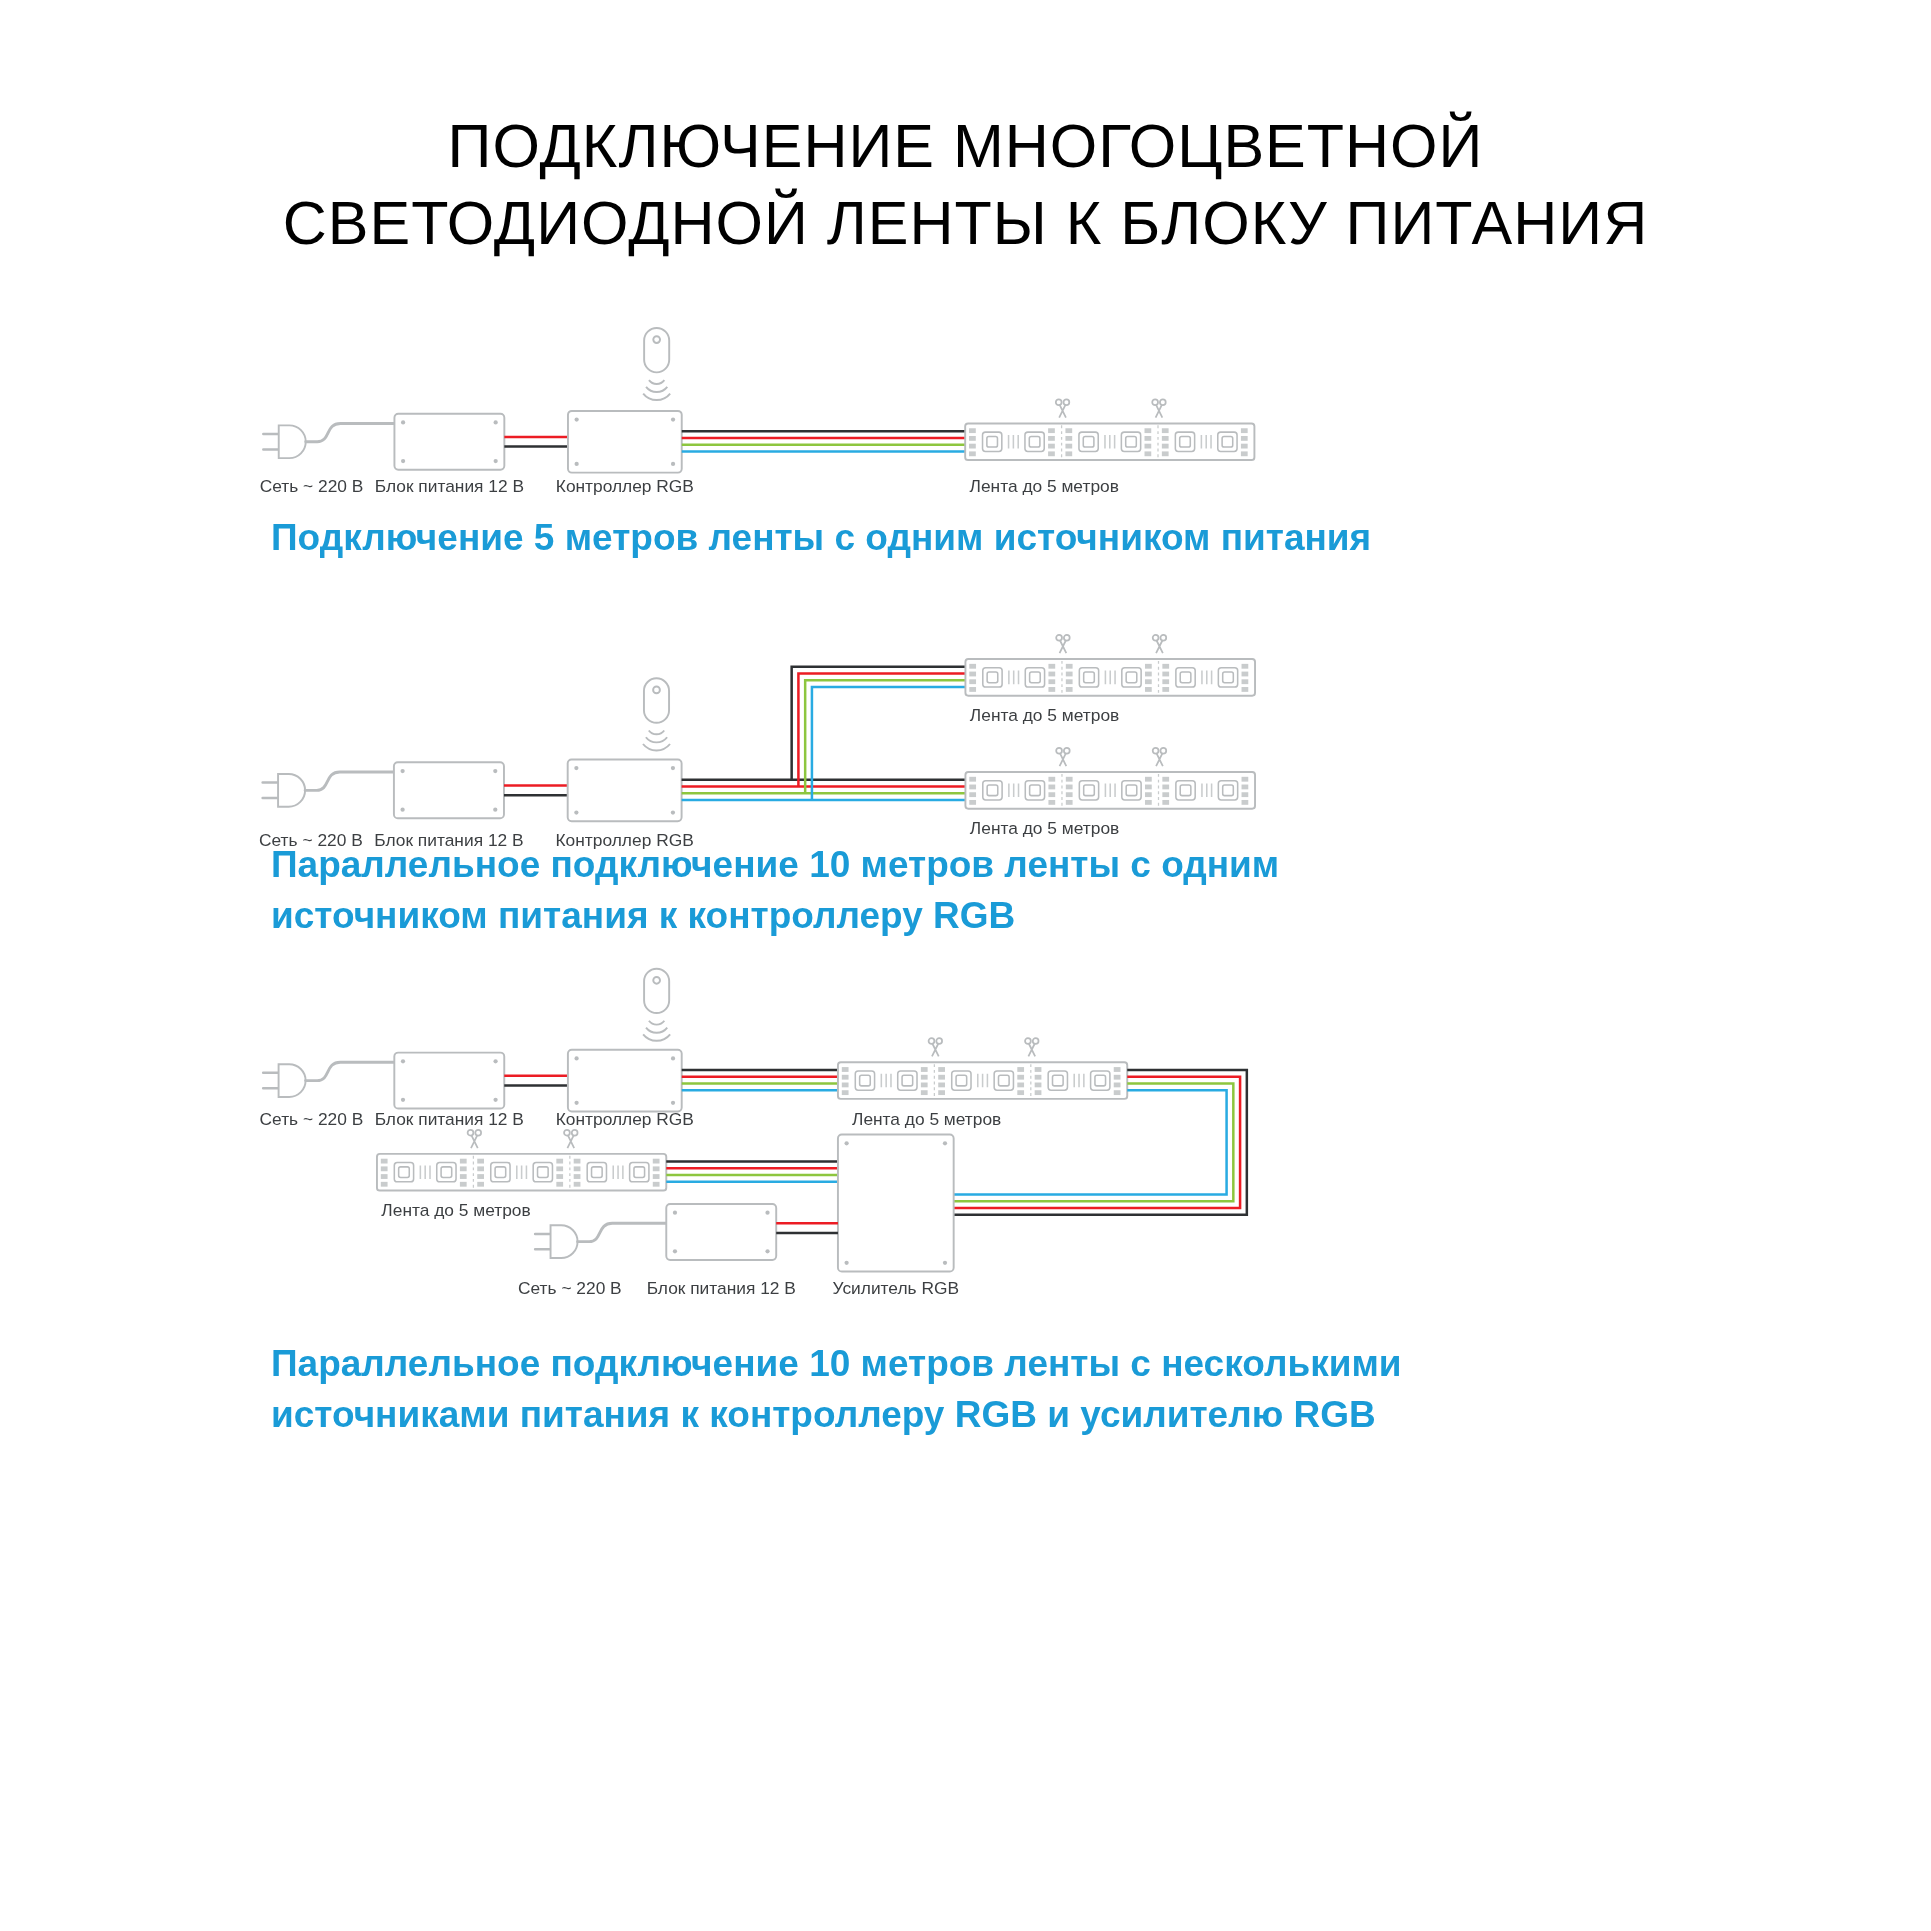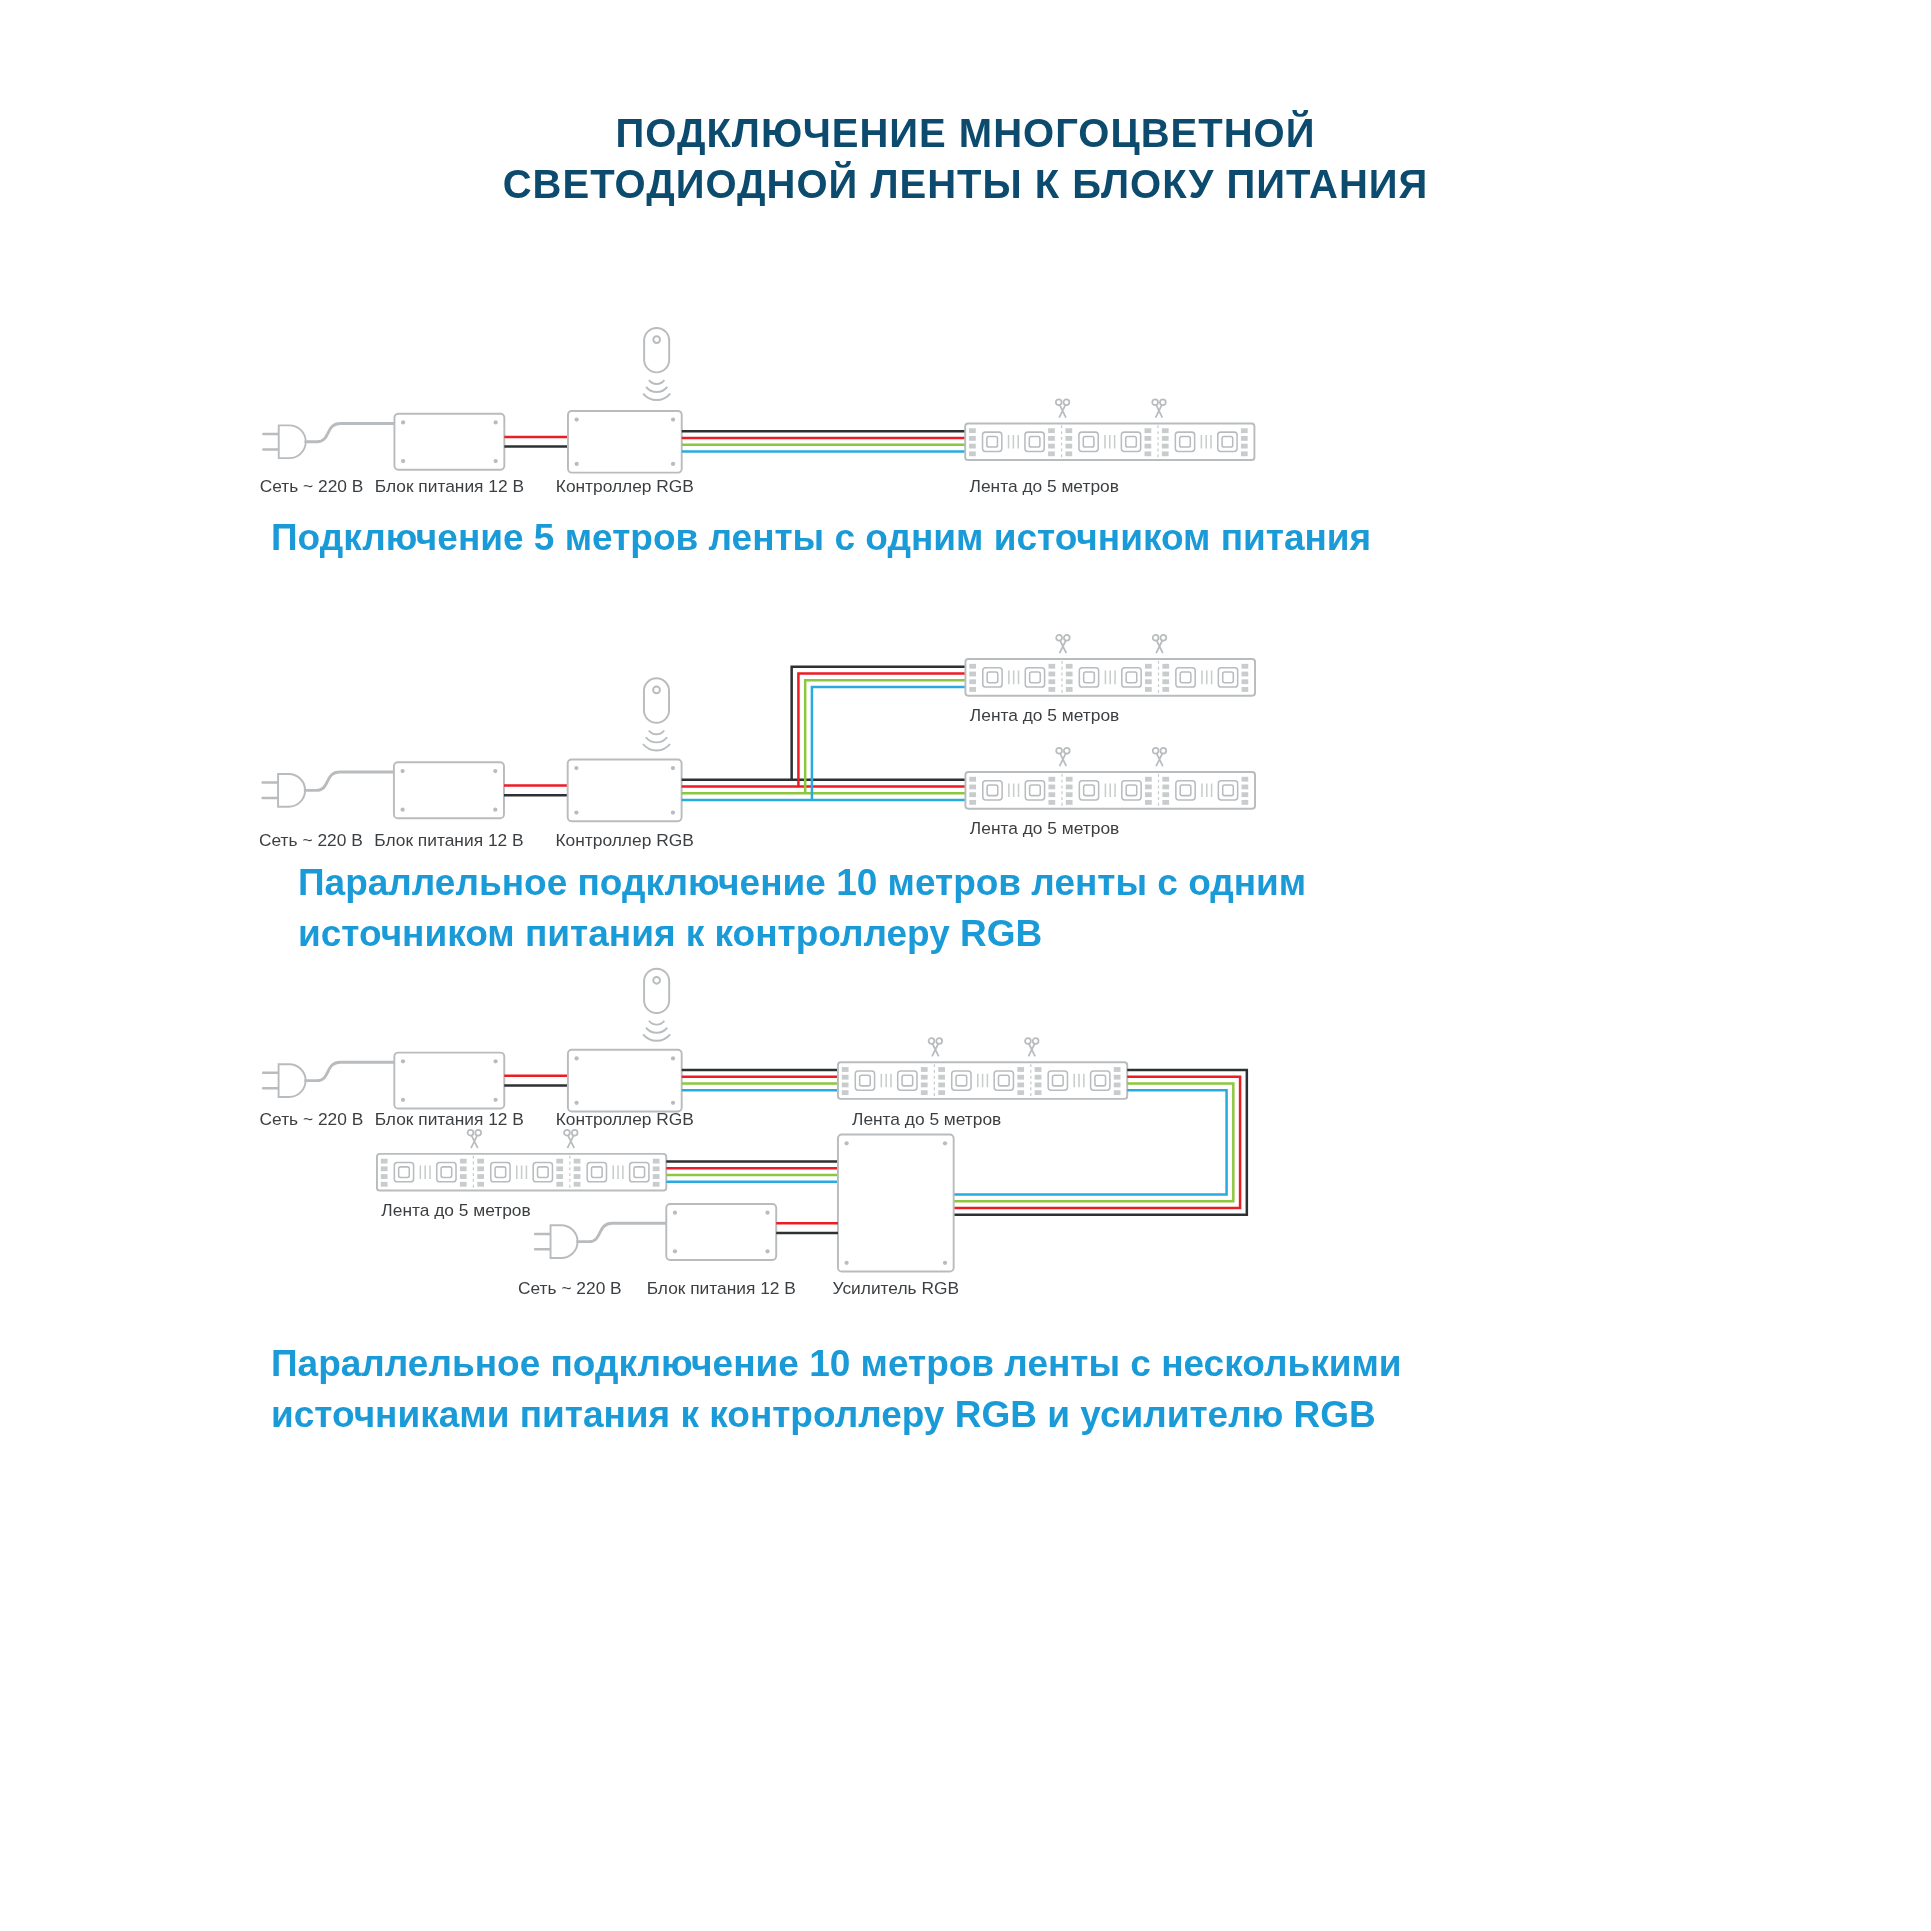--- a/index.html
+++ b/index.html
@@ -3,21 +3,21 @@
 <meta charset="utf-8">
 <style>
   * { margin:0; padding:0; box-sizing:border-box; }
   html,body { background:#ffffff; }
   body {
     width:1931px; height:1931px; position:relative;
     font-family:"Liberation Sans", sans-serif;
   }
   .title {
     position:absolute; top:108px; left:0; width:100%;
-    text-align:center; color:#0c4a6e; font-size:40px; font-weight:bold;
+    text-align:center; color:#000000; font-size:61px; font-weight:normal;
     line-height:1.27; letter-spacing:1px;
   }
   .caption {
     position:absolute; left:271px; color:#1a9bd7;
     font-size:37px; line-height:1.38; font-weight:bold;
   }
   .diagram { position:absolute; overflow:visible; }
 
   
   .boxfill { fill:#ffffff; stroke:#b9bcbe; stroke-width:2; }
@@ -168,21 +168,21 @@
   </g>
   <use href="#sym-strip" x="740" y="28"></use>
   <use href="#sym-strip" x="740" y="145"></use>
   <text class="lbl" x="822" y="92">Лента до 5 метров</text>
   <text class="lbl" x="822" y="209">Лента до 5 метров</text>
   <text class="lbl" x="62" y="222">Сеть ~ 220 В</text>
   <text class="lbl" x="205" y="222">Блок питания 12 В</text>
   <text class="lbl" x="387" y="222">Контроллер RGB</text>
 </svg>
 
-<div class="caption" style="top:857px;margin-left:27px;">
+<div class="caption" style="top:839px;">
   <div>Параллельное подключение 10 метров ленты с одним</div>
   <div>источником питания к контроллеру RGB</div>
 </div>
 
 <svg class="diagram" style="left:251px; top:961px;" width="1062" height="352" viewBox="0 0 1100 365">
 
   <use href="#sym-plug" x="12" y="116"></use>
   <path class="cord" d="M56,124 H68 C82,124 76,105 92,105 H148"></path>
   <use href="#sym-psu" x="148" y="95"></use>
   <g>

